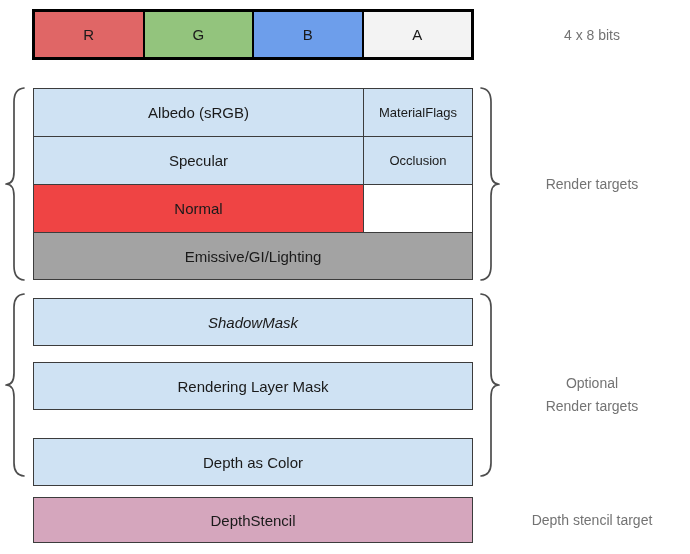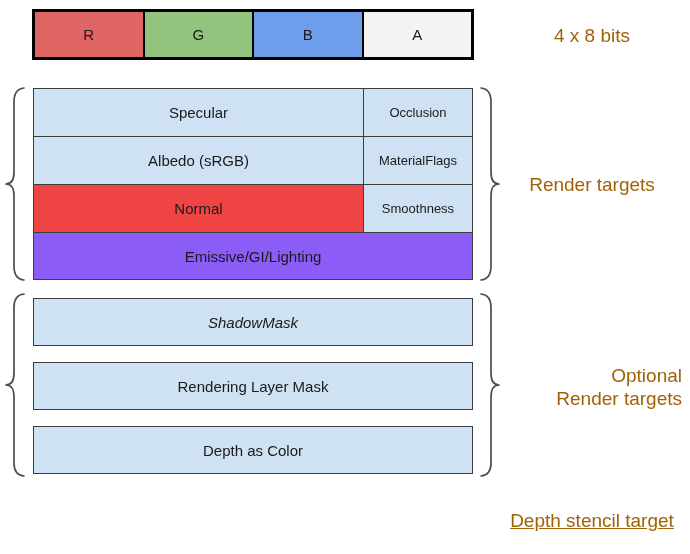--- a/index.html
+++ b/index.html
@@ -96,79 +96,79 @@
   .brace-rt-right { left: 478px; top: 86px; }
   .brace-opt-left  { left: 5px;  top: 292px; }
   .brace-opt-right { left: 478px; top: 292px; }
 
   
   .side-label {
     position: absolute;
     left: 502px;
     width: 180px;
     text-align: center;
-    font-size: 19px;
+    font-size: 14px;
     line-height: 23px;
-    color: #a16207;
+    color: #737373;
     white-space: nowrap;
   }
   .lbl-bits { top: 24px; }
   .lbl-rt   { top: 173px; }
-  .lbl-opt  { top: 364px; white-space: normal; text-align: right; }
-  .lbl-ds   { top: 509px; text-decoration: underline; }
+  .lbl-opt  { top: 372px; white-space: normal; }
+  .lbl-ds   { top: 509px; }
 </style>
 </head>
 <body>
 
 <div class="canvas">
 
   <div class="format-bar">
     <div class="chan" style="background-color: rgb(224, 102, 102);">R</div>
     <div class="chan" style="background-color: rgb(147, 196, 125);">G</div>
     <div class="chan" style="background-color: rgb(109, 158, 235);">B</div>
     <div class="chan" style="background-color: rgb(243, 243, 243);">A</div>
   </div>
   <div class="side-label lbl-bits">4 x 8 bits</div>
 
   <div class="rt-table">
     <div class="rt-row">
+      <div class="rt-main" style="background-color: rgb(207, 226, 243);">Albedo (sRGB)</div>
+      <div class="rt-alpha" style="background-color: rgb(207, 226, 243);">MaterialFlags</div>
+    </div>
+    <div class="rt-row">
       <div class="rt-main" style="background-color: rgb(207, 226, 243);">Specular</div>
       <div class="rt-alpha" style="background-color: rgb(207, 226, 243);">Occlusion</div>
     </div>
     <div class="rt-row">
-      <div class="rt-main" style="background-color: rgb(207, 226, 243);">Albedo (sRGB)</div>
-      <div class="rt-alpha" style="background-color: rgb(207, 226, 243);">MaterialFlags</div>
-    </div>
-    <div class="rt-row">
       <div class="rt-main" style="background-color: #ef4444;">Normal</div>
-      <div class="rt-alpha" style="background-color: rgb(207, 226, 243);">Smoothness</div>
     </div>
     <div class="rt-row full">
-      <div class="rt-main" style="background-color: #8b5cf6;">Emissive/GI/Lighting</div>
+      <div class="rt-main" style="background-color: #a3a3a3;">Emissive/GI/Lighting</div>
     </div>
   </div>
 
   <svg class="brace brace-rt-left" width="22" height="196" viewBox="0 0 22 196">
     <path d="M 19 2 Q 9 3 9 16 L 9 86 Q 9 98 1 98 Q 9 98 9 110 L 9 180 Q 9 193 19 194"></path>
   </svg>
   <svg class="brace brace-rt-right" width="22" height="196" viewBox="0 0 22 196">
     <path d="M 3 2 Q 13 3 13 16 L 13 86 Q 13 98 21 98 Q 13 98 13 110 L 13 180 Q 13 193 3 194"></path>
   </svg>
   <div class="side-label lbl-rt">Render targets</div>
 
   <div class="opt-box b1" style="background-color: rgb(207, 226, 243); font-style: italic;">ShadowMask</div>
   <div class="opt-box b2" style="background-color: rgb(207, 226, 243);">Rendering Layer Mask</div>
-  <div class="opt-box b3" style="background-color: rgb(207, 226, 243);">Depth as Color</div>
+  <div class="opt-box b3" style="background-color: rgb(207, 226, 243); margin-top: 12px;">Depth as Color</div>
 
   <svg class="brace brace-opt-left" width="22" height="186" viewBox="0 0 22 186">
     <path d="M 19 2 Q 9 3 9 15 L 9 81 Q 9 93 1 93 Q 9 93 9 105 L 9 171 Q 9 183 19 184"></path>
   </svg>
   <svg class="brace brace-opt-right" width="22" height="186" viewBox="0 0 22 186">
     <path d="M 3 2 Q 13 3 13 15 L 13 81 Q 13 93 21 93 Q 13 93 13 105 L 13 171 Q 13 183 3 184"></path>
   </svg>
   <div class="side-label lbl-opt">
     <div>Optional</div>
     <div>Render targets</div>
   </div>
 
+  <div class="ds-box" style="background-color: rgb(213, 166, 189);">DepthStencil</div>
   <div class="side-label lbl-ds">Depth stencil target</div>
 
 </div>
 
 </body></html>

